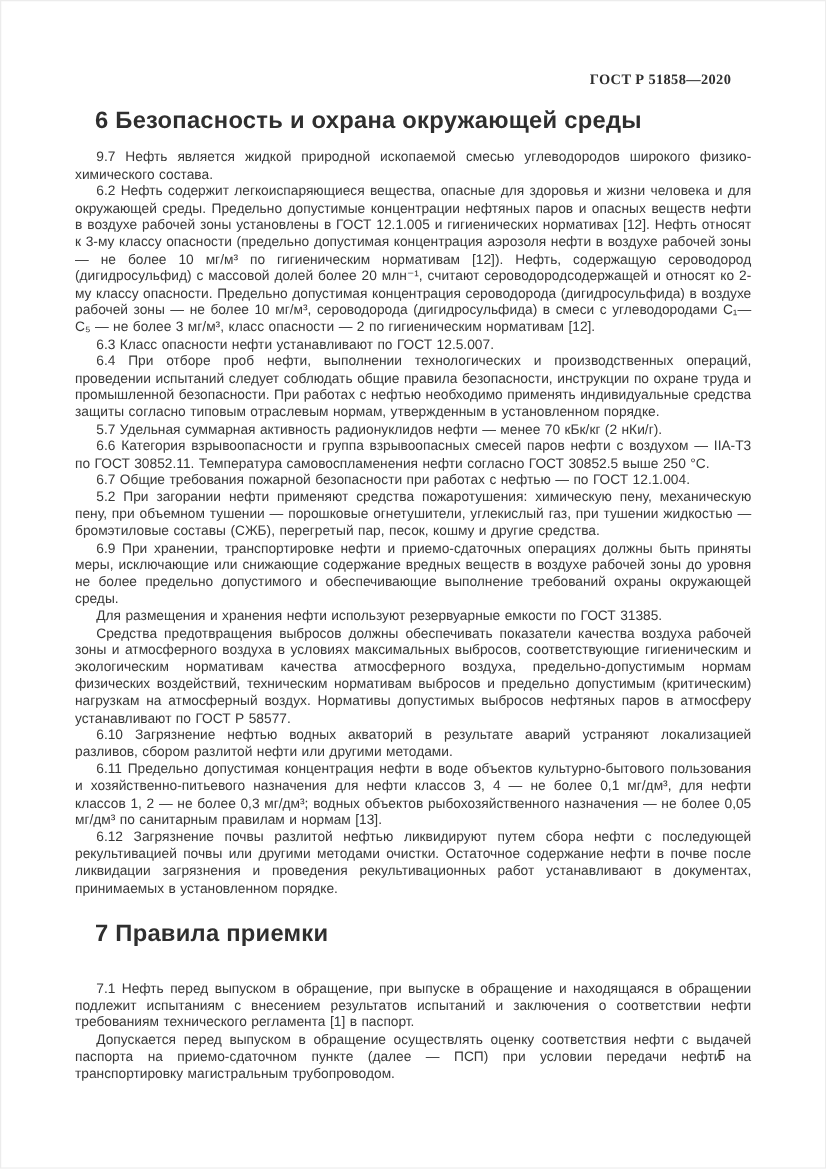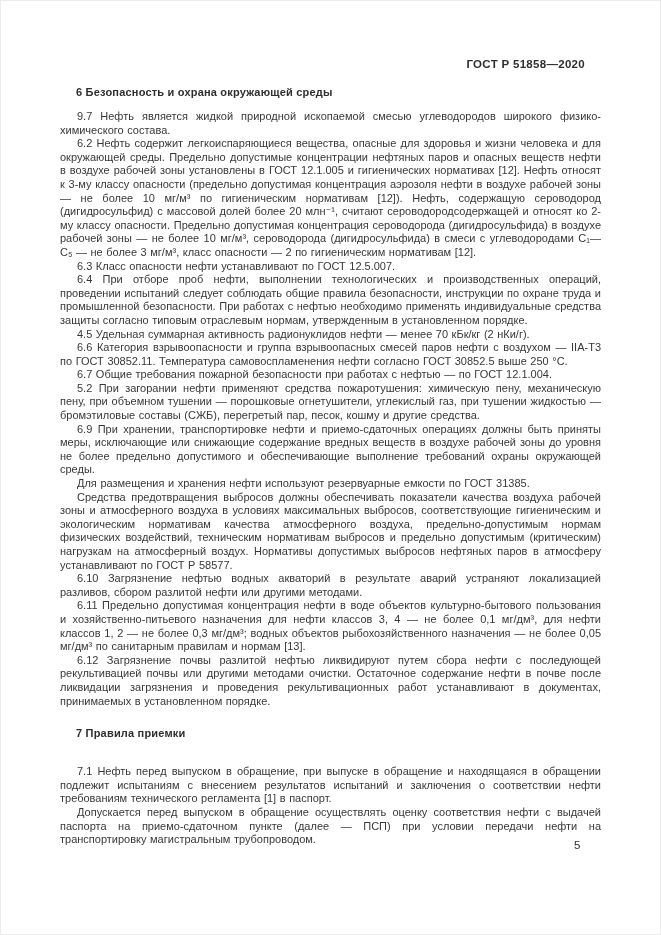--- a/index.html
+++ b/index.html
@@ -24,23 +24,24 @@
     top: 58px;
     width: 541px;
   }
   .doc-header {
     text-align: right;
     font-weight: 700;
     font-size: 11.5px;
     letter-spacing: 0.3px;
     color: #2f2f2f;
     padding-right: 16px;
+    font-family: Liberation Serif, serif;
   }
   .section-title {
-    font-size: 11px;
+    font-size: 19px;
     font-weight: 700;
     color: #2f2f2f;
     margin: 16px 0 12px 16px;
     letter-spacing: 0.2px;
   }
   .section-title.second {
     margin-top: 19px;
     margin-bottom: 26px;
   }
   p.para {
@@ -67,21 +68,21 @@
   <div class="content">
 
     <div class="doc-header">ГОСТ Р 51858—2020</div>
 
     <h2 class="section-title">6 Безопасность и охрана окружающей среды</h2>
 
     <p class="para">9.7 Нефть является жидкой природной ископаемой смесью углеводородов широкого физико-химического состава.</p>
     <p class="para">6.2 Нефть содержит легкоиспаряющиеся вещества, опасные для здоровья и жизни человека и для окружающей среды. Предельно допустимые концентрации нефтяных паров и опасных веществ нефти в воздухе рабочей зоны установлены в ГОСТ 12.1.005 и гигиенических нормативах [12]. Нефть относят к 3-му классу опасности (предельно допустимая концентрация аэрозоля нефти в воздухе рабочей зоны — не более 10 мг/м³ по гигиеническим нормативам [12]). Нефть, содержащую сероводород (дигидросульфид) с массовой долей более 20 млн⁻¹, считают сероводородсодержащей и относят ко 2-му классу опасности. Предельно допустимая концентрация сероводорода (дигидросульфида) в воздухе рабочей зоны — не более 10 мг/м³, сероводорода (дигидросульфида) в смеси с углеводородами С₁—С₅ — не более 3 мг/м³, класс опасности — 2 по гигиеническим нормативам [12].</p>
     <p class="para">6.3 Класс опасности нефти устанавливают по ГОСТ 12.5.007.</p>
     <p class="para">6.4 При отборе проб нефти, выполнении технологических и производственных операций, проведении испытаний следует соблюдать общие правила безопасности, инструкции по охране труда и промышленной безопасности. При работах с нефтью необходимо применять индивидуальные средства защиты согласно типовым отраслевым нормам, утвержденным в установленном порядке.</p>
-    <p class="para">4.5 Удельная суммарная активность радионуклидов нефти — менее 70 кБк/кг (2 нКи/г).</p>
+    <p class="para">5.7 Удельная суммарная активность радионуклидов нефти — менее 70 кБк/кг (2 нКи/г).</p>
     <p class="para">6.6 Категория взрывоопасности и группа взрывоопасных смесей паров нефти с воздухом — IIA-Т3 по ГОСТ 30852.11. Температура самовоспламенения нефти согласно ГОСТ 30852.5 выше 250 °С.</p>
     <p class="para">6.7 Общие требования пожарной безопасности при работах с нефтью — по ГОСТ 12.1.004.</p>
     <p class="para">5.2 При загорании нефти применяют средства пожаротушения: химическую пену, механическую пену, при объемном тушении — порошковые огнетушители, углекислый газ, при тушении жидкостью — бромэтиловые составы (СЖБ), перегретый пар, песок, кошму и другие средства.</p>
     <p class="para">6.9 При хранении, транспортировке нефти и приемо-сдаточных операциях должны быть приняты меры, исключающие или снижающие содержание вредных веществ в воздухе рабочей зоны до уровня не более предельно допустимого и обеспечивающие выполнение требований охраны окружающей среды.</p>
     <p class="para">Для размещения и хранения нефти используют резервуарные емкости по ГОСТ 31385.</p>
     <p class="para">Средства предотвращения выбросов должны обеспечивать показатели качества воздуха рабочей зоны и атмосферного воздуха в условиях максимальных выбросов, соответствующие гигиеническим и экологическим нормативам качества атмосферного воздуха, предельно-допустимым нормам физических воздействий, техническим нормативам выбросов и предельно допустимым (критическим) нагрузкам на атмосферный воздух. Нормативы допустимых выбросов нефтяных паров в атмосферу устанавливают по ГОСТ Р 58577.</p>
     <p class="para">6.10 Загрязнение нефтью водных акваторий в результате аварий устраняют локализацией разливов, сбором разлитой нефти или другими методами.</p>
     <p class="para">6.11 Предельно допустимая концентрация нефти в воде объектов культурно-бытового пользования и хозяйственно-питьевого назначения для нефти классов 3, 4 — не более 0,1 мг/дм³, для нефти классов 1, 2 — не более 0,3 мг/дм³; водных объектов рыбохозяйственного назначения — не более 0,05 мг/дм³ по санитарным правилам и нормам [13].</p>
     <p class="para">6.12 Загрязнение почвы разлитой нефтью ликвидируют путем сбора нефти с последующей рекультивацией почвы или другими методами очистки. Остаточное содержание нефти в почве после ликвидации загрязнения и проведения рекультивационных работ устанавливают в документах, принимаемых в установленном порядке.</p>
 

